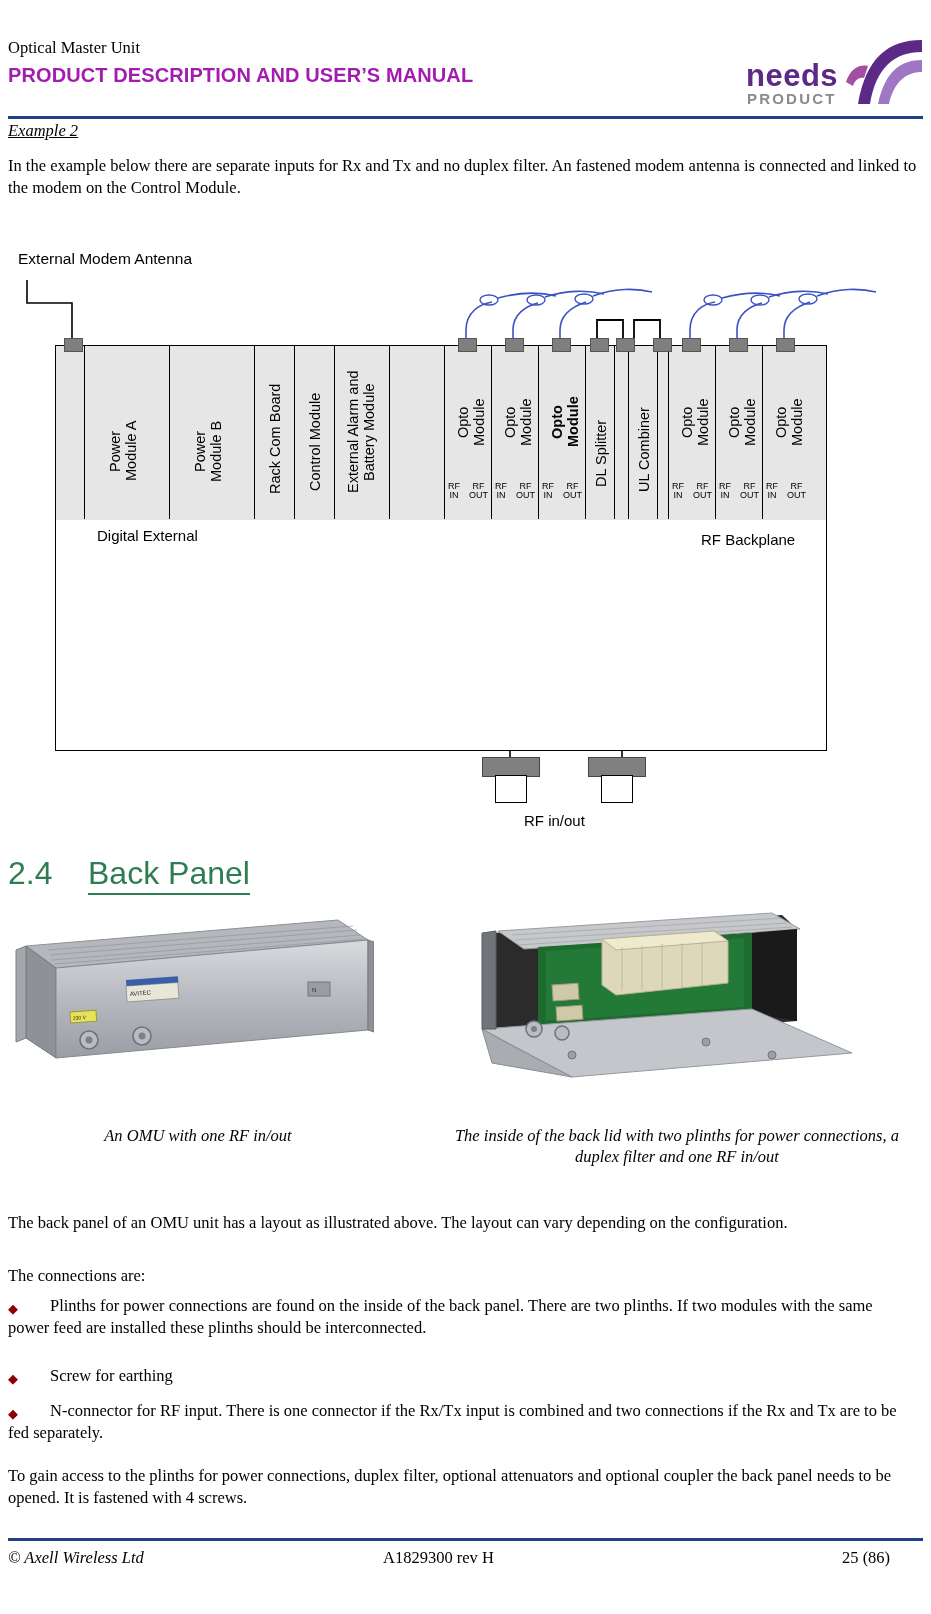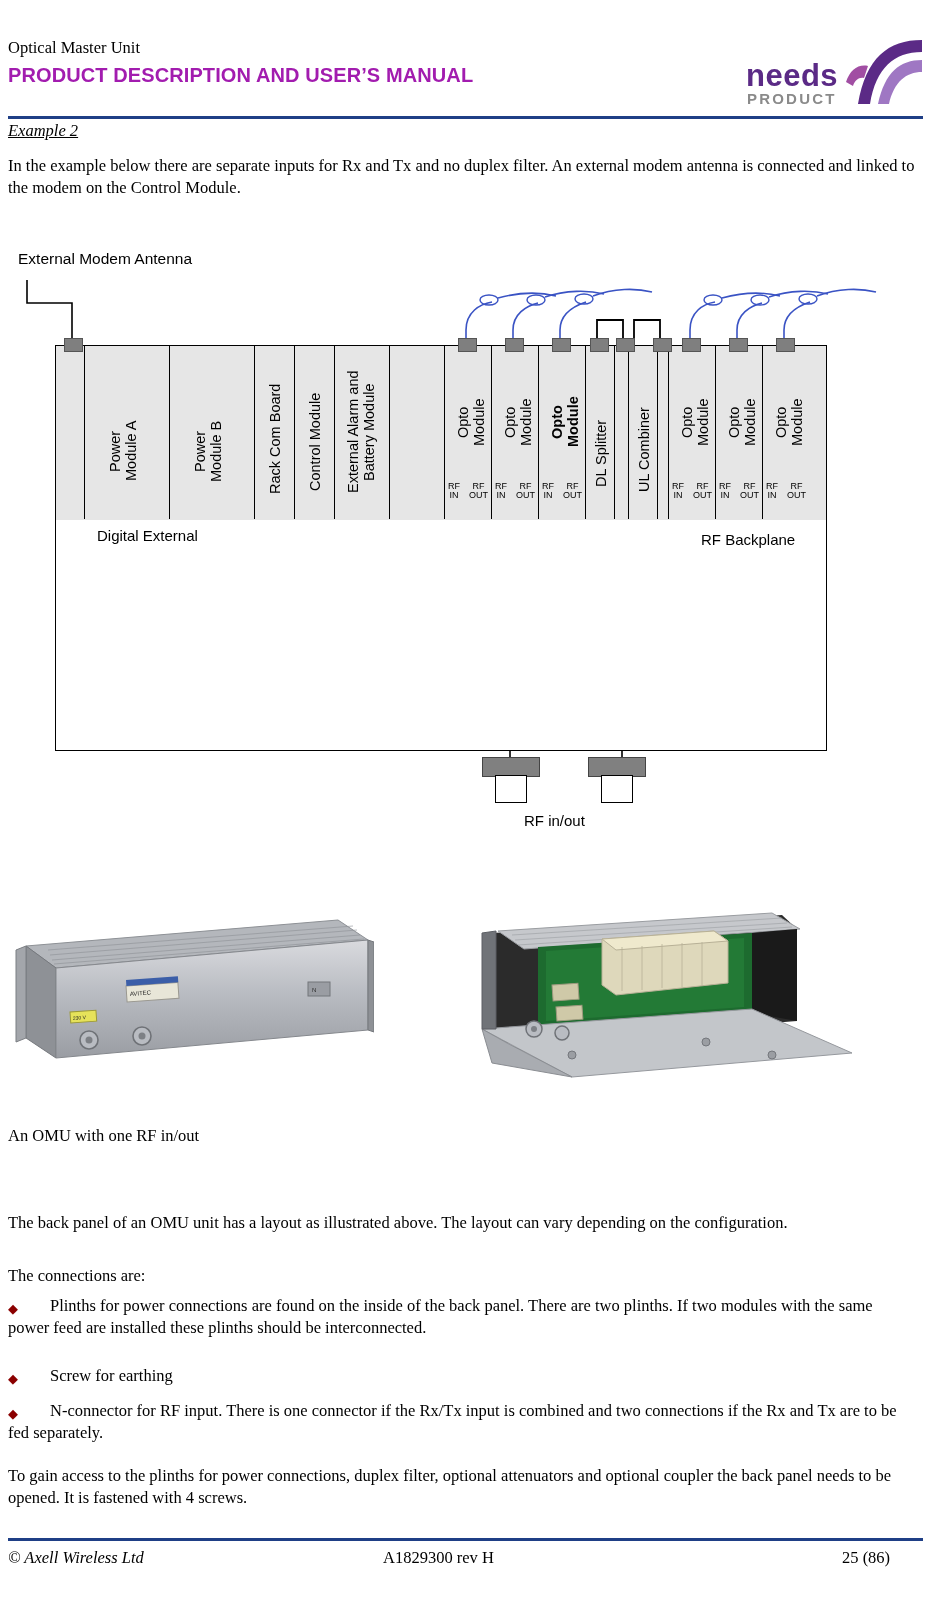--- a/index.html
+++ b/index.html
@@ -116,22 +116,24 @@
     color:#2e7d52;
   }
   .sec-num { display:inline-block; width:80px; }
   .sec-title { border-bottom:2px solid #2e7d52; padding-bottom:2px; }
 
   
   .photo { position:absolute; border:0; }
   .caption {
     position:absolute;
     font-family:"Liberation Serif", serif;
+    font-style:italic;
     font-size:16.5px;
     line-height:21px;
+    text-align:center;
   }
 
   
   .bullet-wrap { position:absolute; }
   .bullet-mark {
     position:absolute; left:0; top:3px;
     color:#8B0000; font-size:13px;
   }
   .bullet-text { margin-left:42px; }
 
@@ -163,21 +165,21 @@
         <path d="M120 66 C128 20, 150 2, 184 2 L184 14 C156 14, 138 30, 132 66 Z" fill="#5b2a86"></path>
         <path d="M140 66 C147 34, 162 22, 184 22 L184 34 C168 34, 156 44, 151 66 Z" fill="#8e5fb8" opacity="0.85"></path>
         <path d="M108 44 C112 32, 120 26, 130 28 L126 40 C121 39, 117 42, 115 48 Z" fill="#a14ea3"></path>
       </svg>
       <div class="logo-text">needs</div>
       <div class="logo-text2">PRODUCT</div>
     </div>
   </div>
 
   <div class="para ital" style="left:8px; top:120px; width:600px;">Example 2</div>
-  <div class="para" style="left:8px; top:155px; width:915px;">In the example below there are separate inputs for Rx and Tx and no duplex filter.  An external modem antenna is connected and linked to the modem on the Control Module.</div>
+  <div class="para" style="left:8px; top:155px; width:915px;">In the example below there are separate inputs for Rx and Tx and no duplex filter.  An fastened modem antenna is connected and linked to the modem on the Control Module.</div>
 
   <div class="diagram">
 
     <div class="ext-ant-label">External Modem Antenna</div>
 
     <svg width="931" height="600" style="position:absolute; left:0; top:0;">
 
       <path d="M27 40 L27 63 L72 63 L72 104" stroke="#000" stroke-width="1.6" fill="none"></path>
 
       <path d="M466 104 L466 90 C466 72, 480 64, 492 62" stroke="#3a53c4" stroke-width="1.6" fill="none"></path>
@@ -306,20 +308,23 @@
     <div style="position:absolute; left:482px; top:517px; width:56px; height:18px; background:#808080; border:1px solid #444;"></div>
     <div style="position:absolute; left:495px; top:535px; width:30px; height:26px; border:1px solid #000; background:#fff;"></div>
     <div style="position:absolute; left:588px; top:517px; width:56px; height:18px; background:#808080; border:1px solid #444;"></div>
     <div style="position:absolute; left:601px; top:535px; width:30px; height:26px; border:1px solid #000; background:#fff;"></div>
 
     <div class="lbl-sans" style="left:97px; top:287px;">Digital External</div>
     <div class="lbl-sans" style="left:701px; top:291px;">RF Backplane</div>
     <div class="lbl-sans" style="left:524px; top:572px;">RF in/out</div>
   </div>
 
+  <div class="sec-heading">
+    <span class="sec-num">2.4</span><span class="sec-title">Back Panel</span>
+  </div>
 
   <div class="photo" style="left:8px; top:910px; width:366px; height:174px;">
     <svg width="366" height="174" viewBox="0 0 366 174">
       <defs>
         <linearGradient id="metal" x1="0" y1="0" x2="0" y2="1">
           <stop offset="0%" stop-color="#d9dade"></stop>
           <stop offset="45%" stop-color="#b9bcc2"></stop>
           <stop offset="100%" stop-color="#9a9da3"></stop>
         </linearGradient>
         <linearGradient id="metal2" x1="0" y1="0" x2="1" y2="0">
@@ -402,20 +407,21 @@
 
       <circle cx="82" cy="126" r="8" fill="#b9bcc2" stroke="#6f7277" stroke-width="1.5"></circle>
       <circle cx="82" cy="126" r="3" fill="#7d8085"></circle>
       <circle cx="110" cy="130" r="7" fill="#b9bcc2" stroke="#6f7277" stroke-width="1.5"></circle>
 
       <polygon points="30,30 44,28 44,126 30,126" fill="#707378" stroke="#5c5f64"></polygon>
     </svg>
   </div>
 
   <div class="caption" style="left:8px; top:1125px; width:380px;">An OMU with one RF in/out</div>
+  <div class="caption" style="left:452px; top:1125px; width:450px;">The inside of the back lid with two plinths for power connections, a duplex filter and one RF in/out</div>
 
   <div class="para" style="left:8px; top:1212px; width:880px;">The back panel of an OMU unit has a layout as illustrated above. The layout can vary depending on the configuration.</div>
   <div class="para" style="left:8px; top:1265px; width:880px;">The connections are:</div>
 
   <div class="para bullet-wrap" style="left:8px; top:1295px; width:890px;">
     <span class="bullet-mark">◆</span>
     <span class="bullet-text">Plinths for power connections are found on the inside of the back panel. There are two plinths. If two modules with the same power feed are installed these plinths should be interconnected.</span>
   </div>
 
   <div class="para bullet-wrap" style="left:8px; top:1365px; width:890px;">

